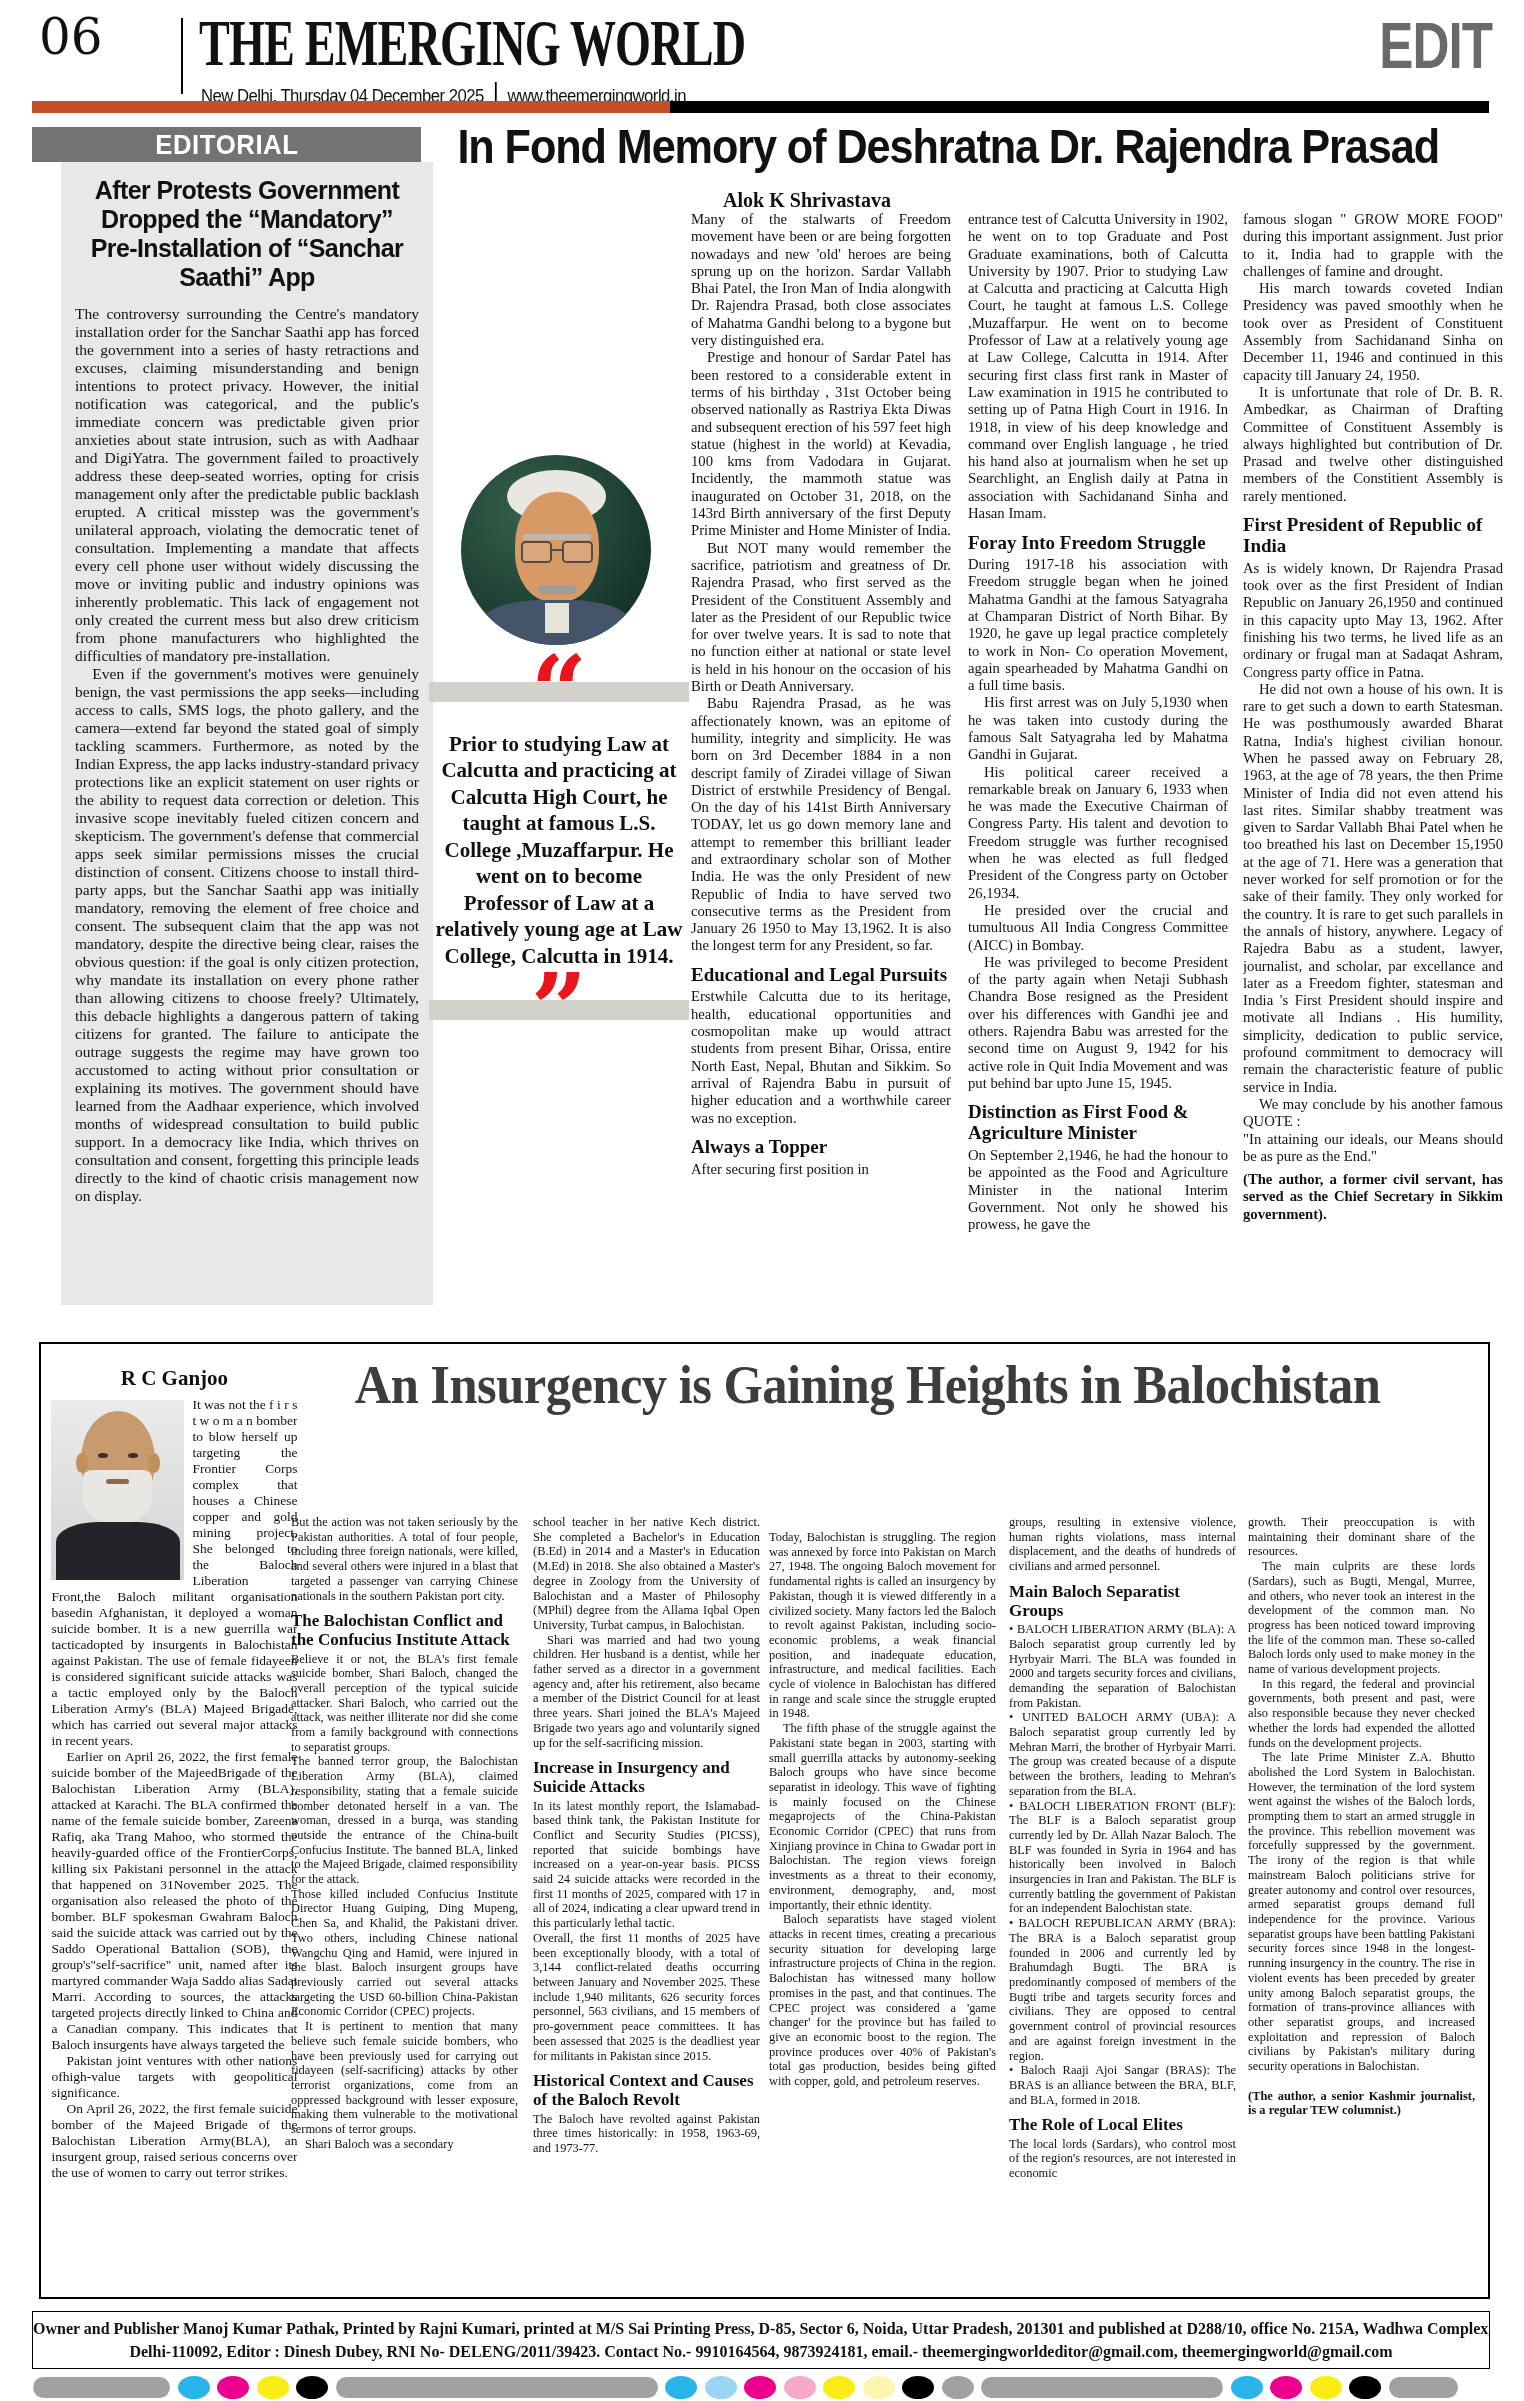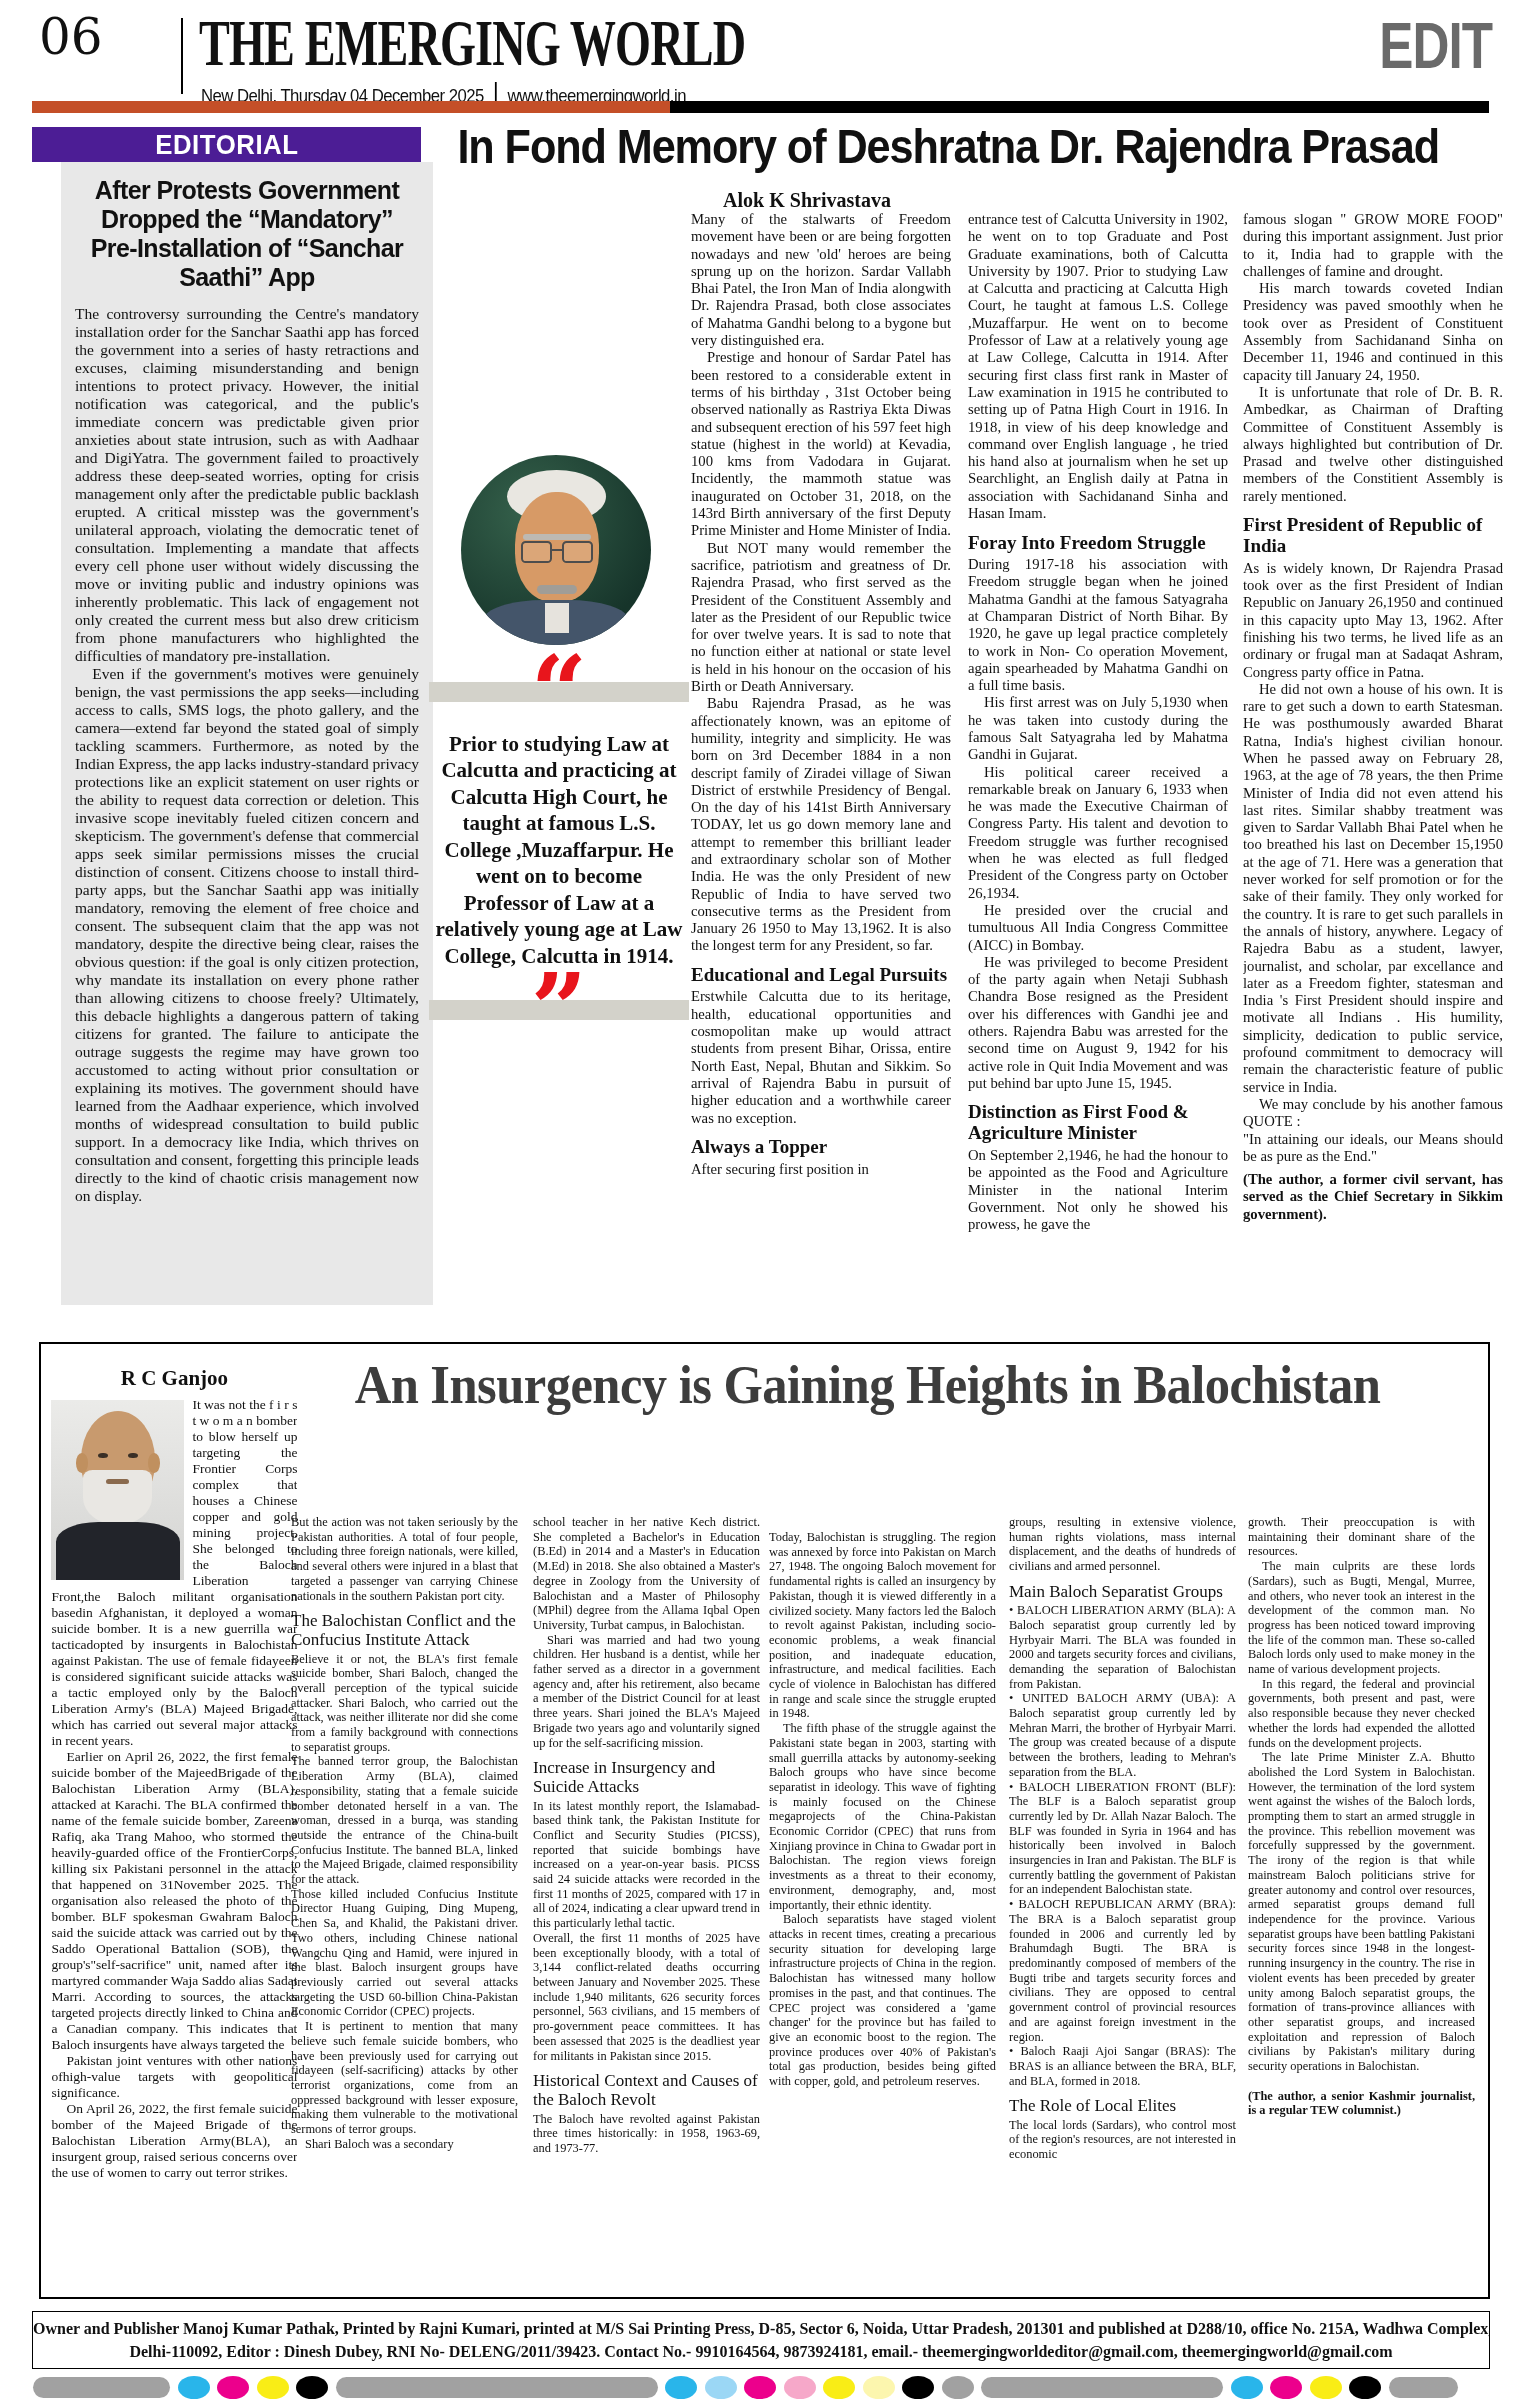--- a/index.html
+++ b/index.html
@@ -84,21 +84,21 @@
   .g-eye-l { left:47px; top:53px; width:9.2px; height:5.2px; background:#3a2f26; border-radius:50%; }
   .g-eye-r { left:77px; top:53px; width:9.2px; height:5.2px; background:#3a2f26; border-radius:50%; }
   .g-beard { left:32px; top:70px; width:69px; height:55px; background:#e9e7e3; border-radius:14% 14% 50% 50%; }
   .g-mouth { left:55px; top:79px; width:23px; height:4.6px; background:#8a6a4e; border-radius:3.5px; }
   .g-body { left:4.6px; top:122px; width:124px; height:58px; background:#22242a; border-radius:34% 34% 0 0; }
   .icol-body { font-size:13.5px; line-height:16px; text-align:justify; }
   .icol-body p.ind { text-indent:15px; }
 
   .icol { width:227px; height:771px; overflow:hidden; font-size:12.4px; line-height:14.7px; text-align:justify; }
   .icol p.ind { text-indent:14px; }
-  .icol h3 { font-size:17px; line-height:19px; font-weight:normal; text-align:left; margin:8px 0 2.3px 0; }
+  .icol h3 { font-size:17px; line-height:19px; font-weight:bold; text-align:left; margin:8px 0 2.3px 0; }
   .icol p.note { font-weight:bold; margin-top:15px; }
   .ic2 { left:250px; top:171px; } .ic3 { left:492px; top:171px; } .ic4 { left:728px; top:186px; }
   .ic5 { left:968px; top:171px; } .ic6 { left:1207px; top:171px; }
 
   
   .imprint { left:32px; top:2311px; width:1458px; height:58px; border:1.7px solid #000;
              text-align:center; font-weight:bold; font-size:16px; line-height:23px;
              padding-top:4.6px; white-space:nowrap; overflow:hidden; }
   .regstrip { left:33px; top:2375px; width:1458px; height:24px; display:flex; align-items:center; gap:7.5px; }
   .mark-bar { height:21px; border-radius:10.4px; flex:0 0 auto; }
@@ -114,21 +114,21 @@
   <div class="abs masthead">THE EMERGING WORLD</div>
   <div class="abs dateline-row">
     <span class="dl">New Delhi, Thursday 04 December 2025</span>
     <span class="dl-sep"></span>
     <span class="dl">www.theemergingworld.in</span>
   </div>
   <div class="abs edit-label">EDIT</div>
   <div class="abs bar-orange" style="background: rgb(196, 79, 40);"></div>
   <div class="abs bar-black"></div>
 
-  <div class="abs ed-banner" style="background: #4c1d95;">
+  <div class="abs ed-banner" style="background: #737373;">
     <span>EDITORIAL</span>
   </div>
   <div class="abs ed-box">
     <h2>After Protests Government Dropped the “Mandatory” Pre-Installation of “Sanchar Saathi” App</h2>
     <div class="ed-body">
         <p>The controversy surrounding the Centre's mandatory installation order for the Sanchar Saathi app has forced the government into a series of hasty retractions and excuses, claiming misunderstanding and benign intentions to protect privacy. However, the initial notification was categorical, and the public's immediate concern was predictable given prior anxieties about state intrusion, such as with Aadhaar and DigiYatra. The government failed to proactively address these deep-seated worries, opting for crisis management only after the predictable public backlash erupted. A critical misstep was the government's unilateral approach, violating the democratic tenet of consultation. Implementing a mandate that affects every cell phone user without widely discussing the move or inviting public and industry opinions was inherently problematic. This lack of engagement not only created the current mess but also drew criticism from phone manufacturers who highlighted the difficulties of mandatory pre-installation.</p>
         <p class="ind">Even if the government's motives were genuinely benign, the vast permissions the app seeks—including access to calls, SMS logs, the photo gallery, and the camera—extend far beyond the stated goal of simply tackling scammers. Furthermore, as noted by the Indian Express, the app lacks industry-standard privacy protections like an explicit statement on user rights or the ability to request data correction or deletion. This invasive scope inevitably fueled citizen concern and skepticism. The government's defense that commercial apps seek similar permissions misses the crucial distinction of consent. Citizens choose to install third-party apps, but the Sanchar Saathi app was initially mandatory, removing the element of free choice and consent. The subsequent claim that the app was not mandatory, despite the directive being clear, raises the obvious question: if the goal is only citizen protection, why mandate its installation on every phone rather than allowing citizens to choose freely? Ultimately, this debacle highlights a dangerous pattern of taking citizens for granted. The failure to anticipate the outrage suggests the regime may have grown too accustomed to acting without prior consultation or explaining its motives. The government should have learned from the Aadhaar experience, which involved months of widespread consultation to build public support. In a democracy like India, which thrives on consultation and consent, forgetting this principle leads directly to the kind of chaotic crisis management now on display.</p>
       </div>
   </div>
 

